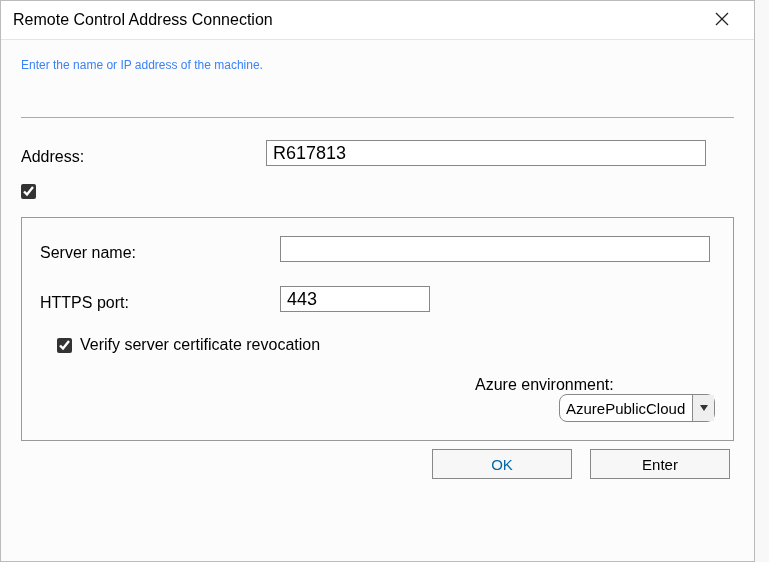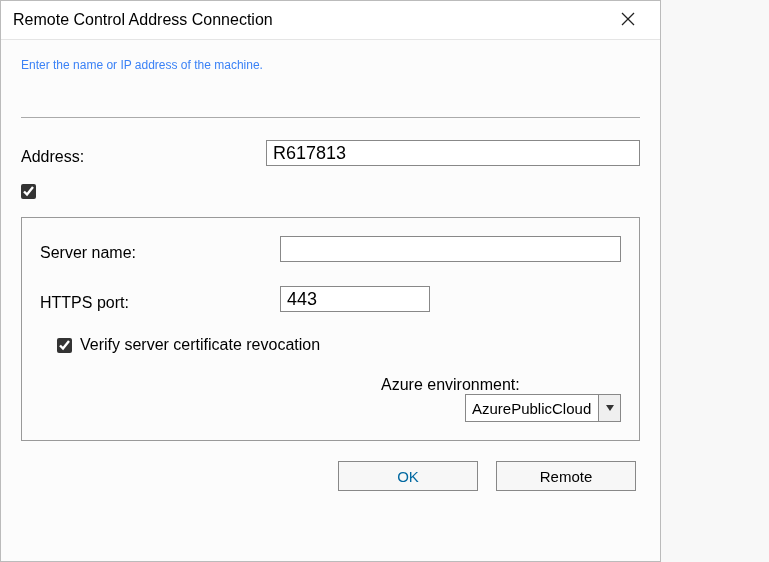--- a/index.html
+++ b/index.html
@@ -9,21 +9,21 @@
       font-family: "Segoe UI", Tahoma, sans-serif;
       font-size: 15px;
       background: #f8f8f8;
       width: 769px;
       height: 562px;
       overflow: hidden;
     }
     .dialog {
       background: #ffffff;
       border: 1px solid #bbb;
-      width: 661px;
+      width: 755px;
       height: 562px;
       display: flex;
       flex-direction: column;
     }
     .titlebar {
       display: flex;
       align-items: center;
       justify-content: space-between;
       padding: 6px 12px 6px 12px;
       border-bottom: 1px solid #e5e5e5;
@@ -90,21 +90,21 @@
     }
     .checkbox-row input[type="checkbox"] {
       width: 15px;
       height: 15px;
       margin: 0 8px 0 0;
       accent-color: #333;
     }
     .group {
       border: 1px solid #999;
       padding: 18px 18px 18px 18px;
-      margin-bottom: 20px;
+      margin-bottom: 8px;
     }
     .group .row { margin-bottom: 24px; }
     .group .row:last-of-type { margin-bottom: 0; }
     .group .label { width: 240px; }
     .server-input {
       flex: 1;
       max-width: 430px;
     }
     .port-input {
       width: 150px;
@@ -118,21 +118,21 @@
     .select {
       flex: 1;
       height: 28px;
       border: 1px solid #888;
       background: #fff;
       font-size: 15px;
       font-family: inherit;
       padding: 2px 28px 2px 6px;
       appearance: none;
       -webkit-appearance: none;
-      border-radius: 0;
+      border-radius: 8px;
     }
     .select-arrow {
       position: absolute;
       right: 1px;
       top: 1px;
       bottom: 1px;
       width: 22px;
       background: #efefef;
       border-left: 1px solid #888;
       display: flex;
@@ -221,18 +221,18 @@
                 <polygon points="0,0 8,0 4,6" fill="#333"></polygon>
               </svg>
           </span>
         </div>
       </div>
 
     </div>
 
     <div class="buttons">
       <button class="btn" disabled="">OK</button>
-      <button class="btn">Remote</button>
+      <button class="btn">Enter</button>
     </div>
 
   </div>
 
 </div>
 
 </body></html>

